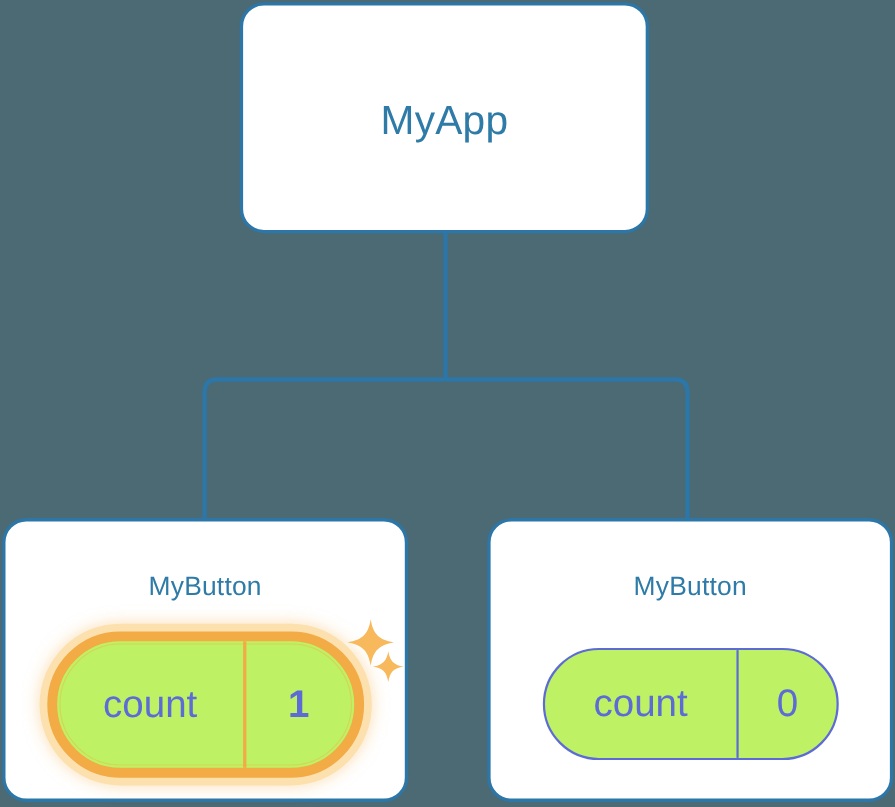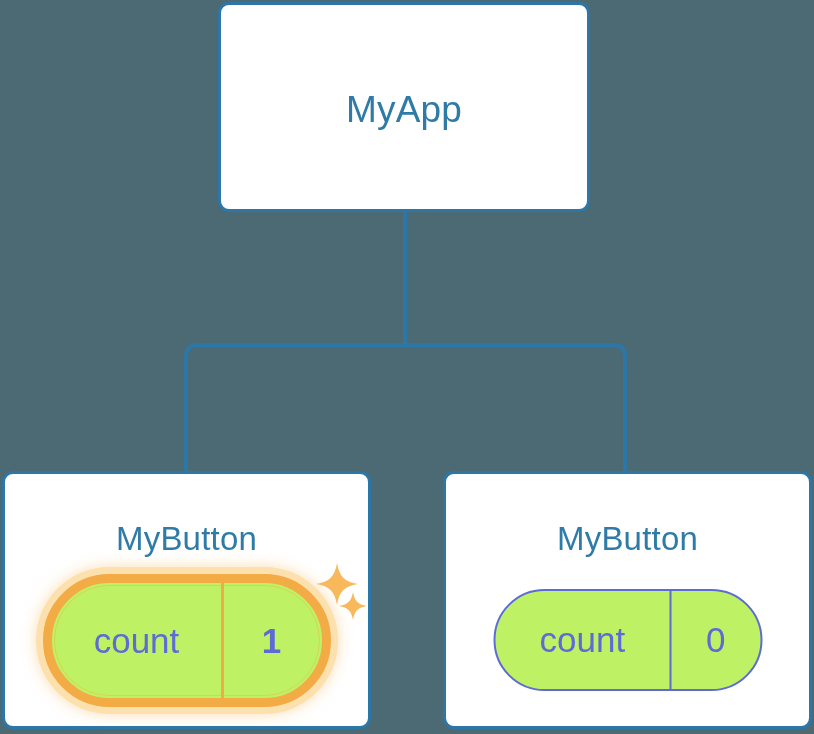--- a/index.html
+++ b/index.html
@@ -31,21 +31,21 @@
     width: 814px;
     height: 734px;
     pointer-events: none;
   }
 
   
   .node {
     position: absolute;
     background: #ffffff;
     border: 3px solid #2c76a8;
-    border-radius: 11px;
+    border-radius: 22px;
     box-sizing: border-box;
   }
 
   .node-title {
     position: absolute;
     left: 0;
     width: 100%;
     text-align: center;
     color: #2f7ba7;
     font-weight: 400;
@@ -72,21 +72,21 @@
   }
   #node-btn-right {
     left: 443px;
     top: 471px;
     width: 369px;
     height: 258px;
   }
   #node-btn-left .node-title,
   #node-btn-right .node-title {
     top: 46px;
-    font-size: 33px;
+    font-size: 24px;
   }
 
   
   .pill-wrap {
     position: absolute;
     left: 50%;
     transform: translateX(-50%);
   }
 
   .pill {

